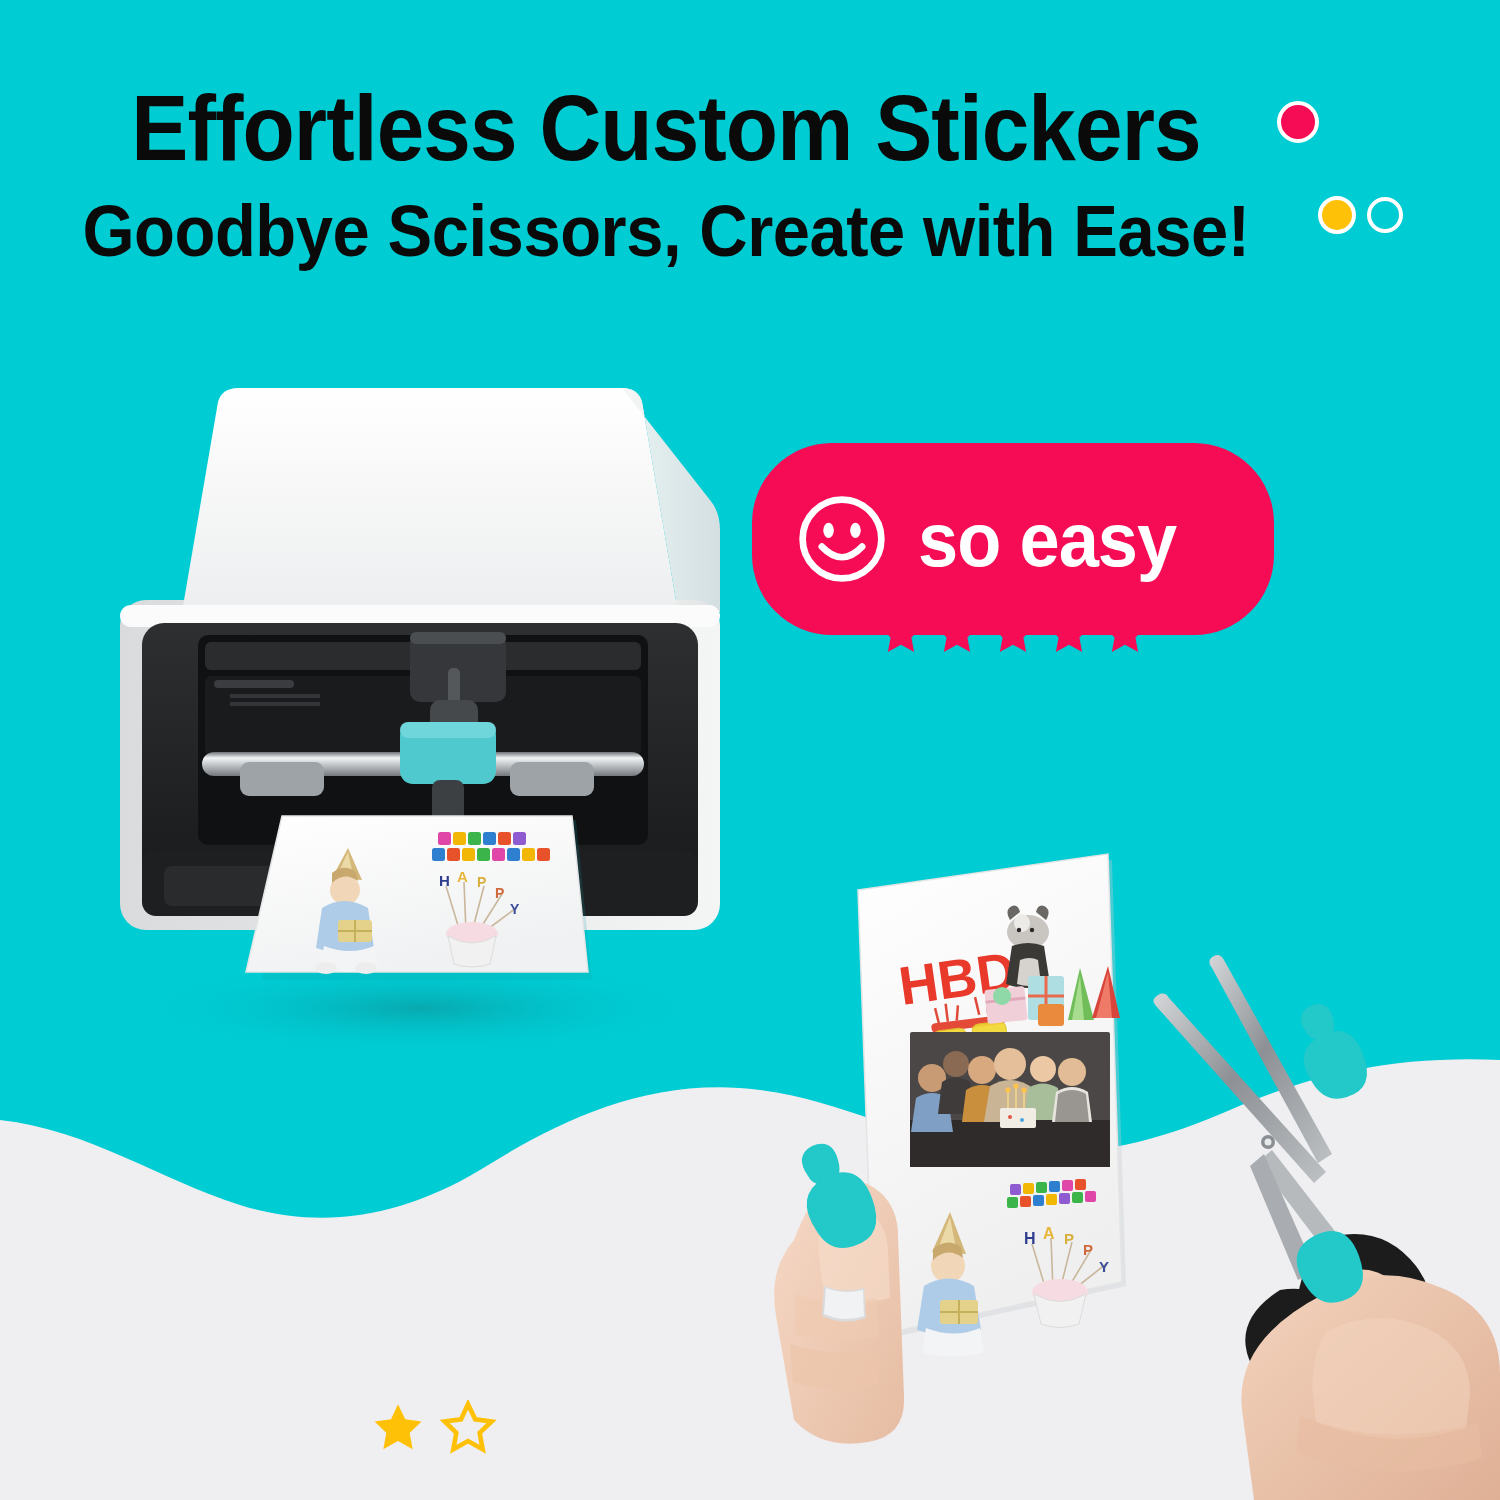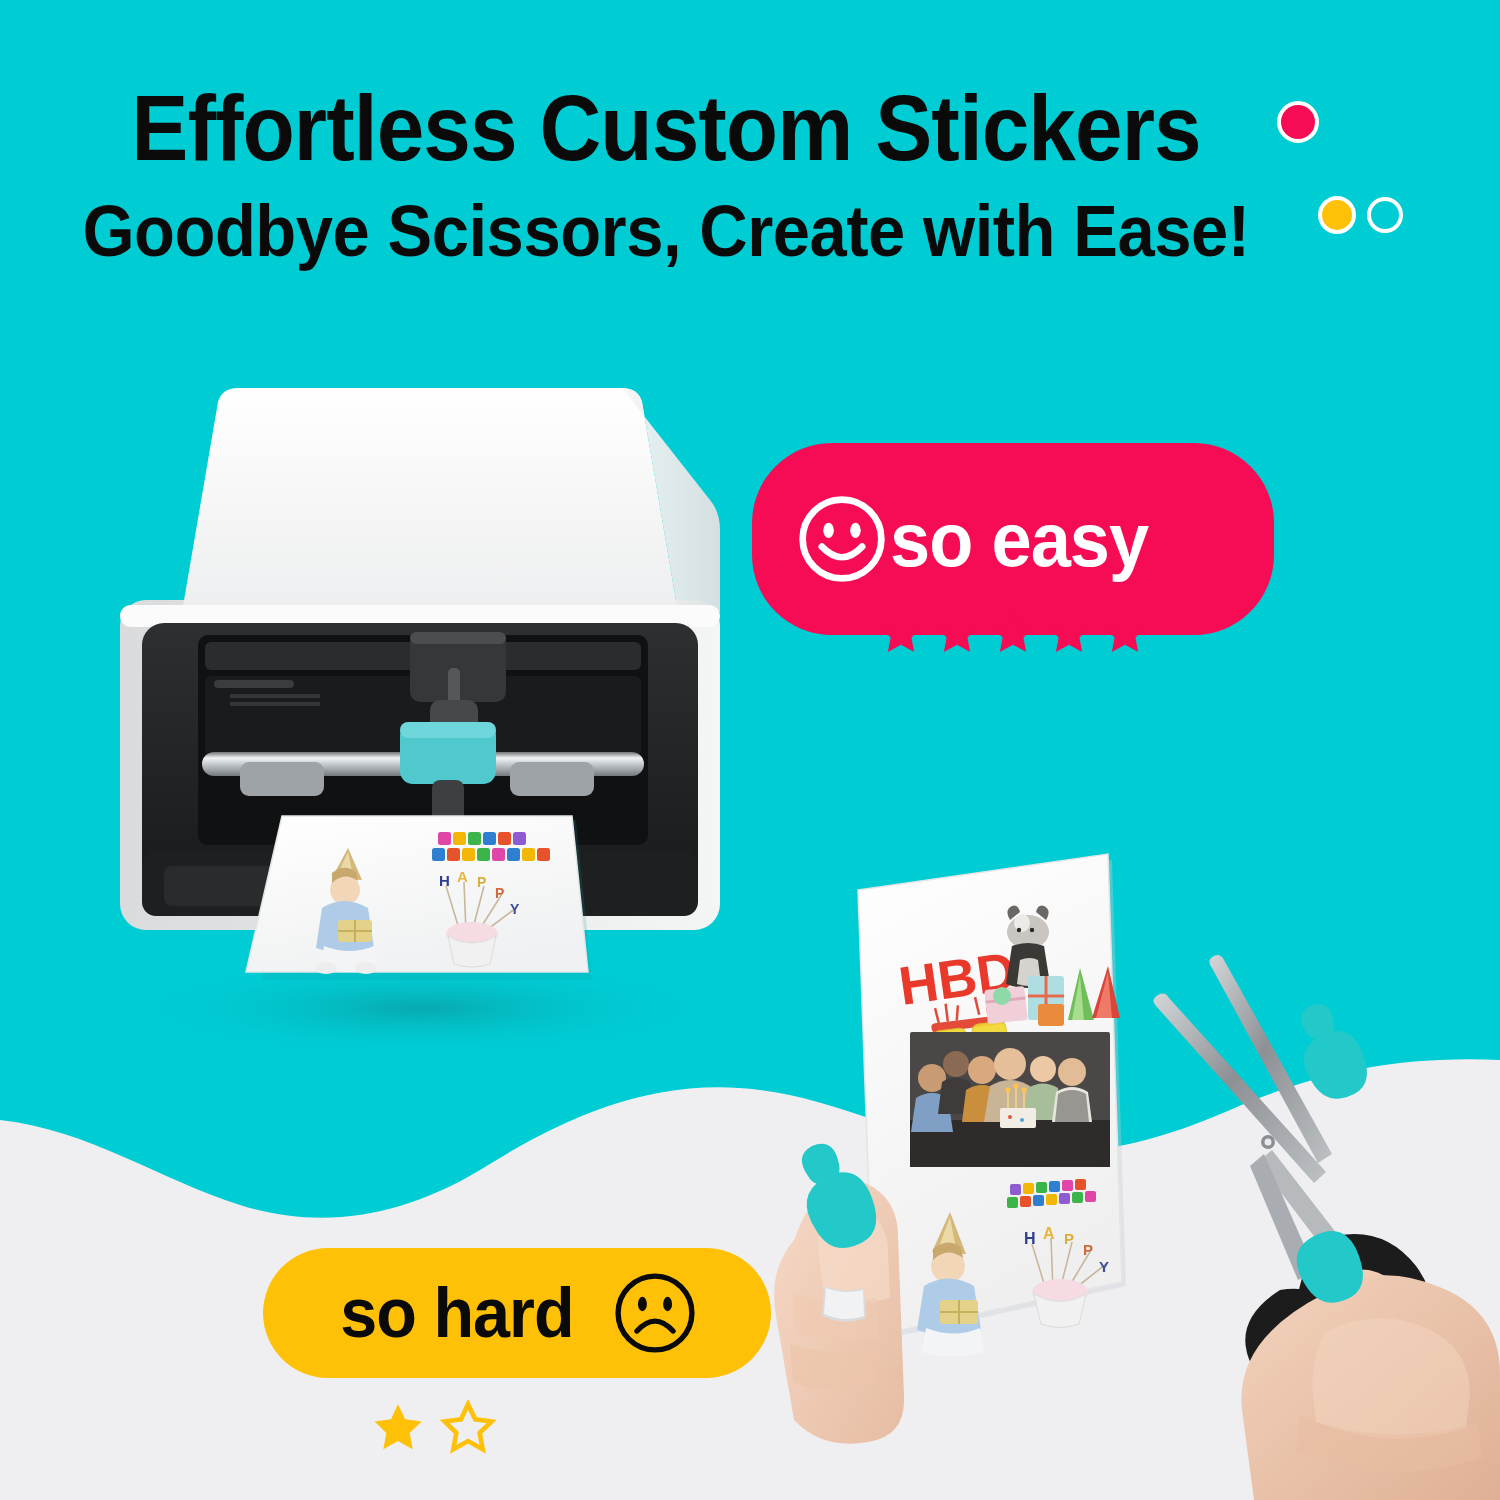--- a/index.html
+++ b/index.html
@@ -38,21 +38,21 @@
   .dot-white { left:1367px; top:197px; width:36px; height:36px; background:transparent; border:4px solid #ffffff; }
 
   
   .machine-wrap { position:absolute; left:110px; top:380px; width:640px; height:680px; z-index:10; }
   .machine-svg { width:640px; height:680px; display:block; }
 
   
   .badge-easy {
     position:absolute; left:752px; top:443px; width:522px; height:192px;
     background:#F50C55; border-radius:80px;
-    display:flex; align-items:center; padding-left:42px;
+    display:flex; align-items:center; gap:28px; padding-left:42px;
     z-index:25;
   }
   .smiley-icon { width:96px; height:96px; flex:0 0 auto; }
   .badge-easy-label {
     color:#ffffff; font-size:76px; font-weight:700; letter-spacing:-1px;
     transform:scaleX(.95); transform-origin:left center; white-space:nowrap;
   }
   .stars-easy {
     position:absolute; left:876px; top:608px; width:280px;
     display:flex; gap:6px; z-index:25;
@@ -255,29 +255,20 @@
         <path d="M12 1.8l3.1 6.5 7 .9-5.1 4.9 1.3 7-6.3-3.5-6.3 3.5 1.3-7L2 9.2l7-.9z" fill="#F50C55"></path>
       </svg>
     <svg viewBox="0 0 24 24">
         <path d="M12 1.8l3.1 6.5 7 .9-5.1 4.9 1.3 7-6.3-3.5-6.3 3.5 1.3-7L2 9.2l7-.9z" fill="#F50C55"></path>
       </svg>
     <svg viewBox="0 0 24 24">
         <path d="M12 1.8l3.1 6.5 7 .9-5.1 4.9 1.3 7-6.3-3.5-6.3 3.5 1.3-7L2 9.2l7-.9z" fill="#F50C55"></path>
       </svg>
   </div>
 
-  <div class="badge-hard">
-    <span class="badge-hard-label">so hard</span>
-    <svg class="sad-icon" viewBox="0 0 100 100">
-      <circle cx="50" cy="50" r="41" fill="none" stroke="#0A0A0A" stroke-width="6"></circle>
-      <ellipse cx="36" cy="40" rx="5" ry="8" fill="#0A0A0A"></ellipse>
-      <ellipse cx="64" cy="40" rx="5" ry="8" fill="#0A0A0A"></ellipse>
-      <path d="M30,70 q20,-22 40,0" fill="none" stroke="#0A0A0A" stroke-width="6" stroke-linecap="round"></path>
-    </svg>
-  </div>
 
   <div class="stars-hard">
     <svg viewBox="0 0 24 24">
         <path d="M12 1.8l3.1 6.5 7 .9-5.1 4.9 1.3 7-6.3-3.5-6.3 3.5 1.3-7L2 9.2l7-.9z" fill="#FFC107"></path>
       </svg>
     <svg viewBox="0 0 24 24">
         <path d="M12 1.8l3.1 6.5 7 .9-5.1 4.9 1.3 7-6.3-3.5-6.3 3.5 1.3-7L2 9.2l7-.9z" fill="none" stroke="#FFC107" stroke-width="2"></path>
       </svg>
   </div>
 

